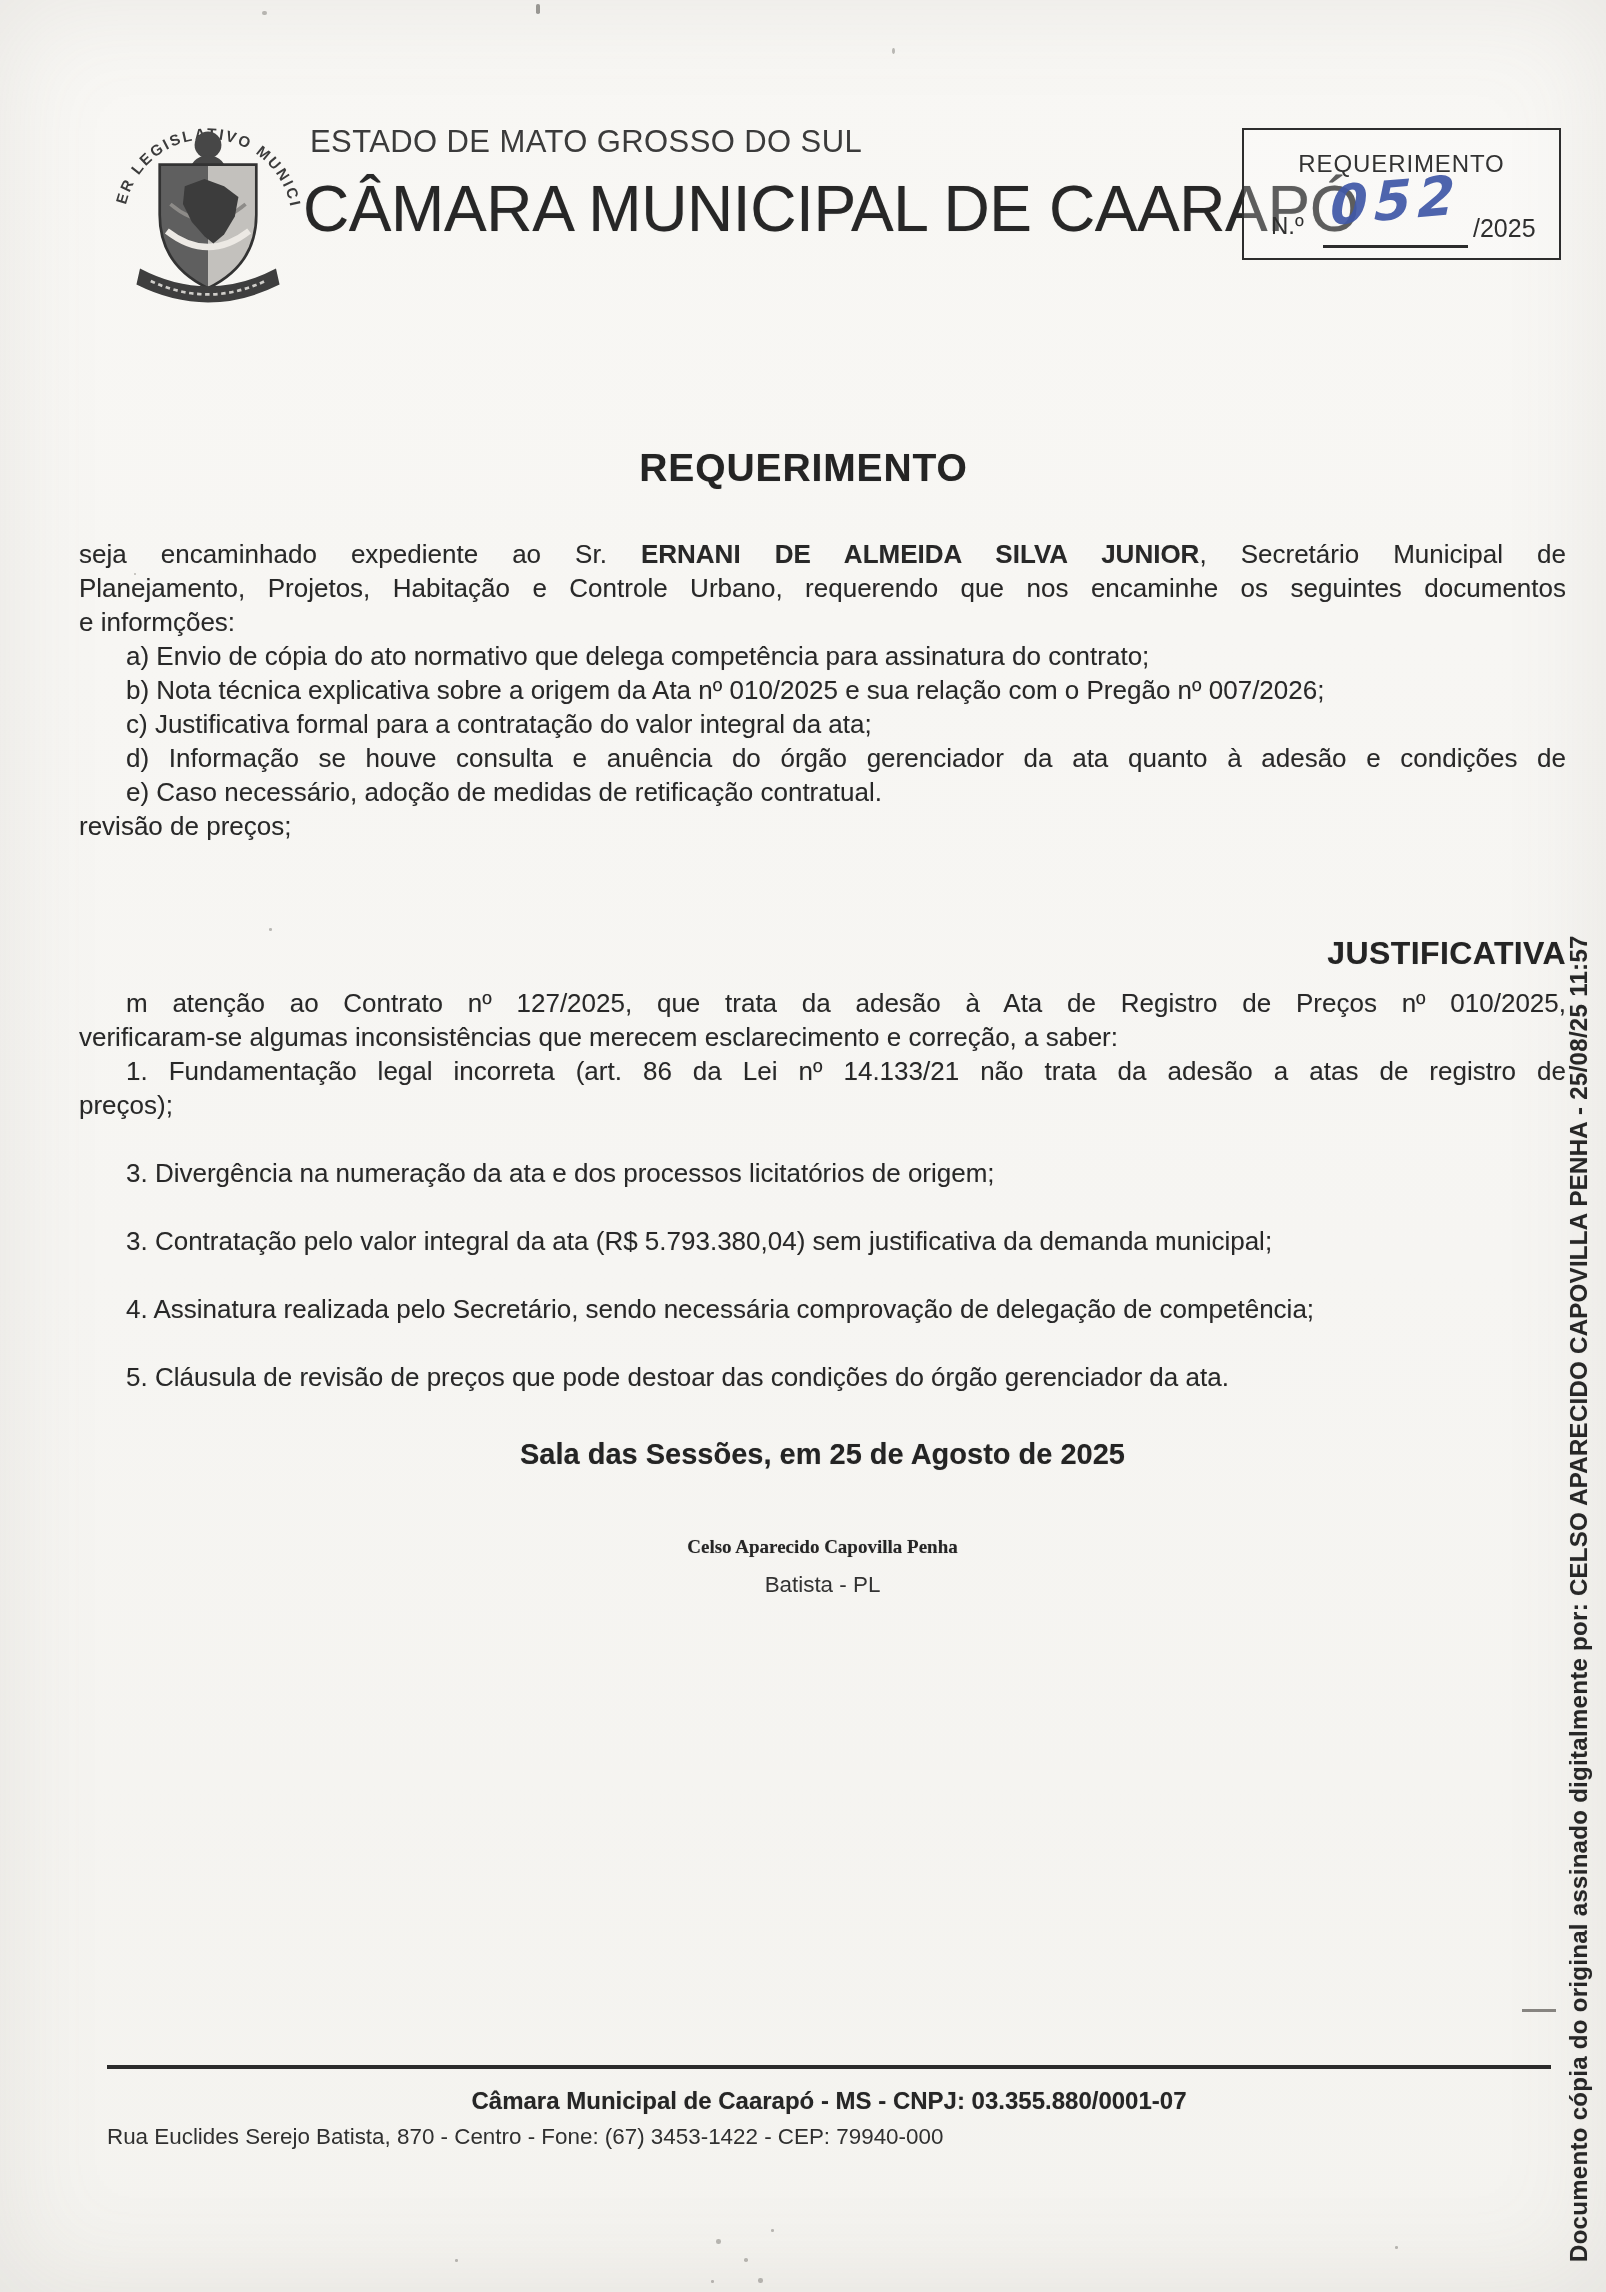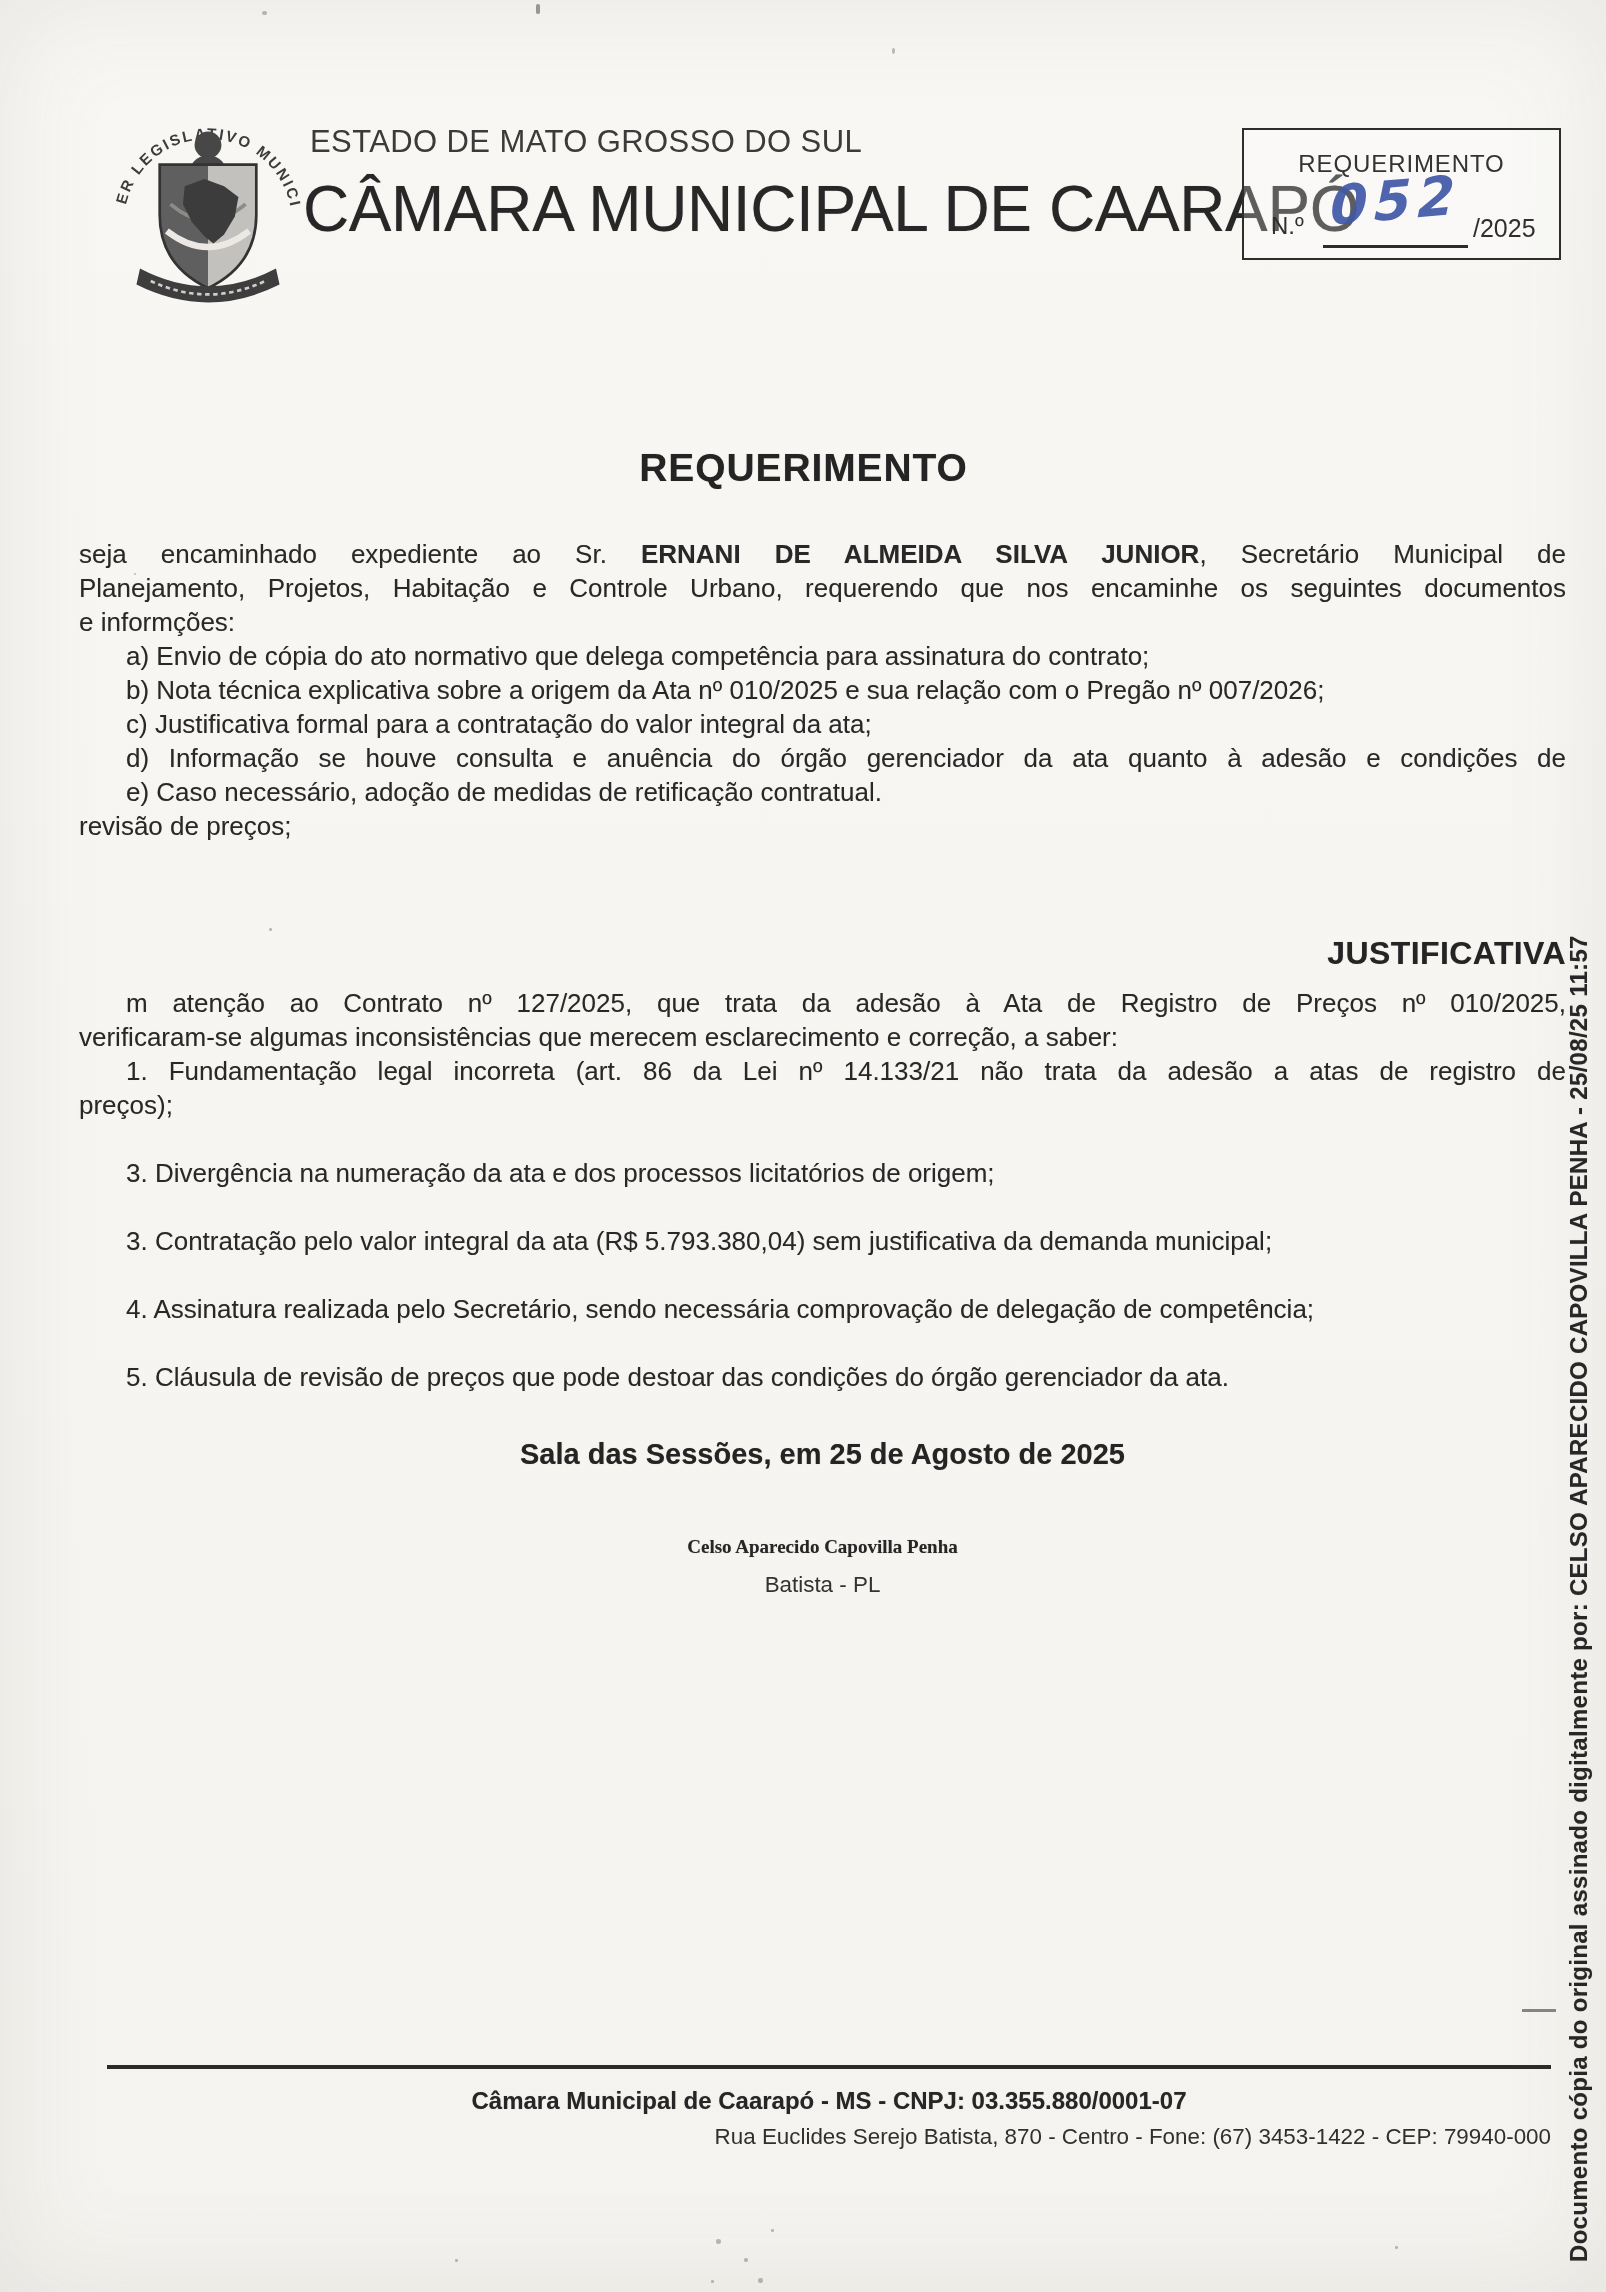--- a/index.html
+++ b/index.html
@@ -61,21 +61,21 @@
     margin-top:43px;text-align:center;font-size:29px;font-weight:bold;color:#242424;
     text-shadow:0 0 0.9px rgba(20,20,20,.3);
   }
   .sig-block{margin-top:59px;text-align:center;}
   .sig-name{font-size:19px;font-weight:bold;color:#262626;text-shadow:0 0 0.9px rgba(20,20,20,.3);font-family:Liberation Serif, serif;}
   .sig-role{font-size:22.4px;color:#323232;margin-top:3.6px;}
   
   .footer{position:absolute;left:107px;top:2065px;width:1444px;}
   .footer-rule{height:3.6px;background:#2b2b2b;}
   .footer-l1{margin-top:18px;text-align:center;font-size:24px;font-weight:bold;color:#262626;text-shadow:0 0 0.9px rgba(20,20,20,.3);}
-  .footer-l2{margin-top:9px;text-align:right;font-size:22.4px;color:#303030;}
+  .footer-l2{margin-top:9px;text-align:left;font-size:22.4px;color:#303030;}
   
   .vstrip{
     position:absolute;left:1565px;top:2262px;width:1515px;
     transform-origin:0 0;transform:rotate(-90deg);
     font-size:24px;font-weight:bold;color:#272727;white-space:nowrap;
     letter-spacing:0.3px;text-shadow:0 0 0.9px rgba(20,20,20,.25);
   }
   
   .speck{position:absolute;background:rgba(45,42,38,.3);border-radius:50%;}
   .s1{left:536px;top:3.6px;width:3.6px;height:10.7px;border-radius:1.8px;background:rgba(45,42,38,.45);}

